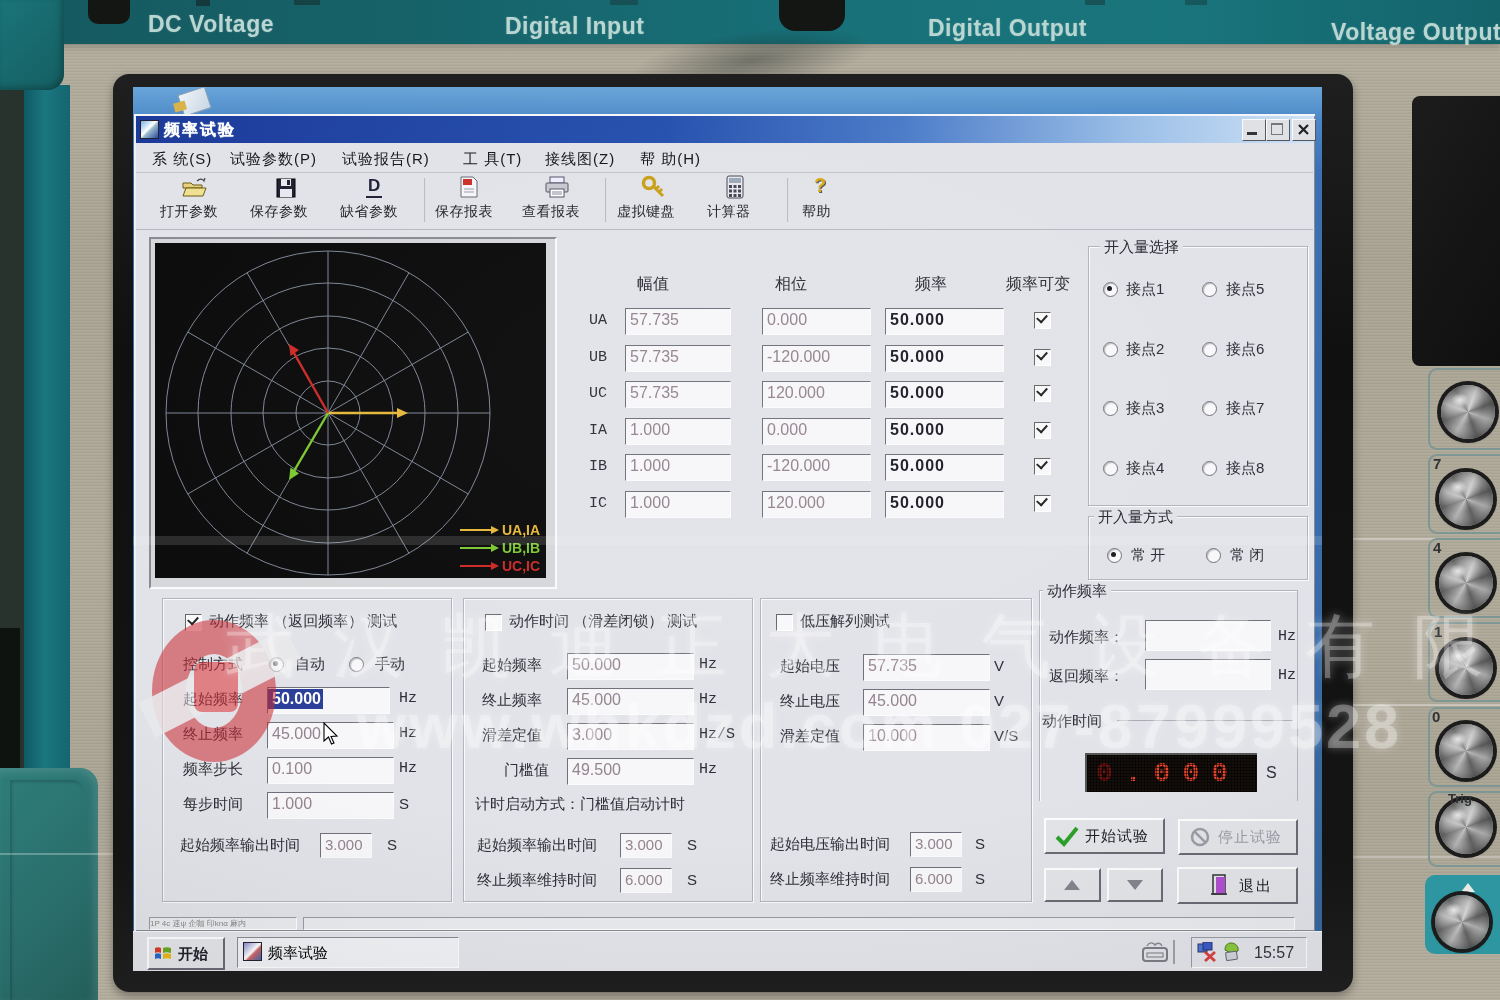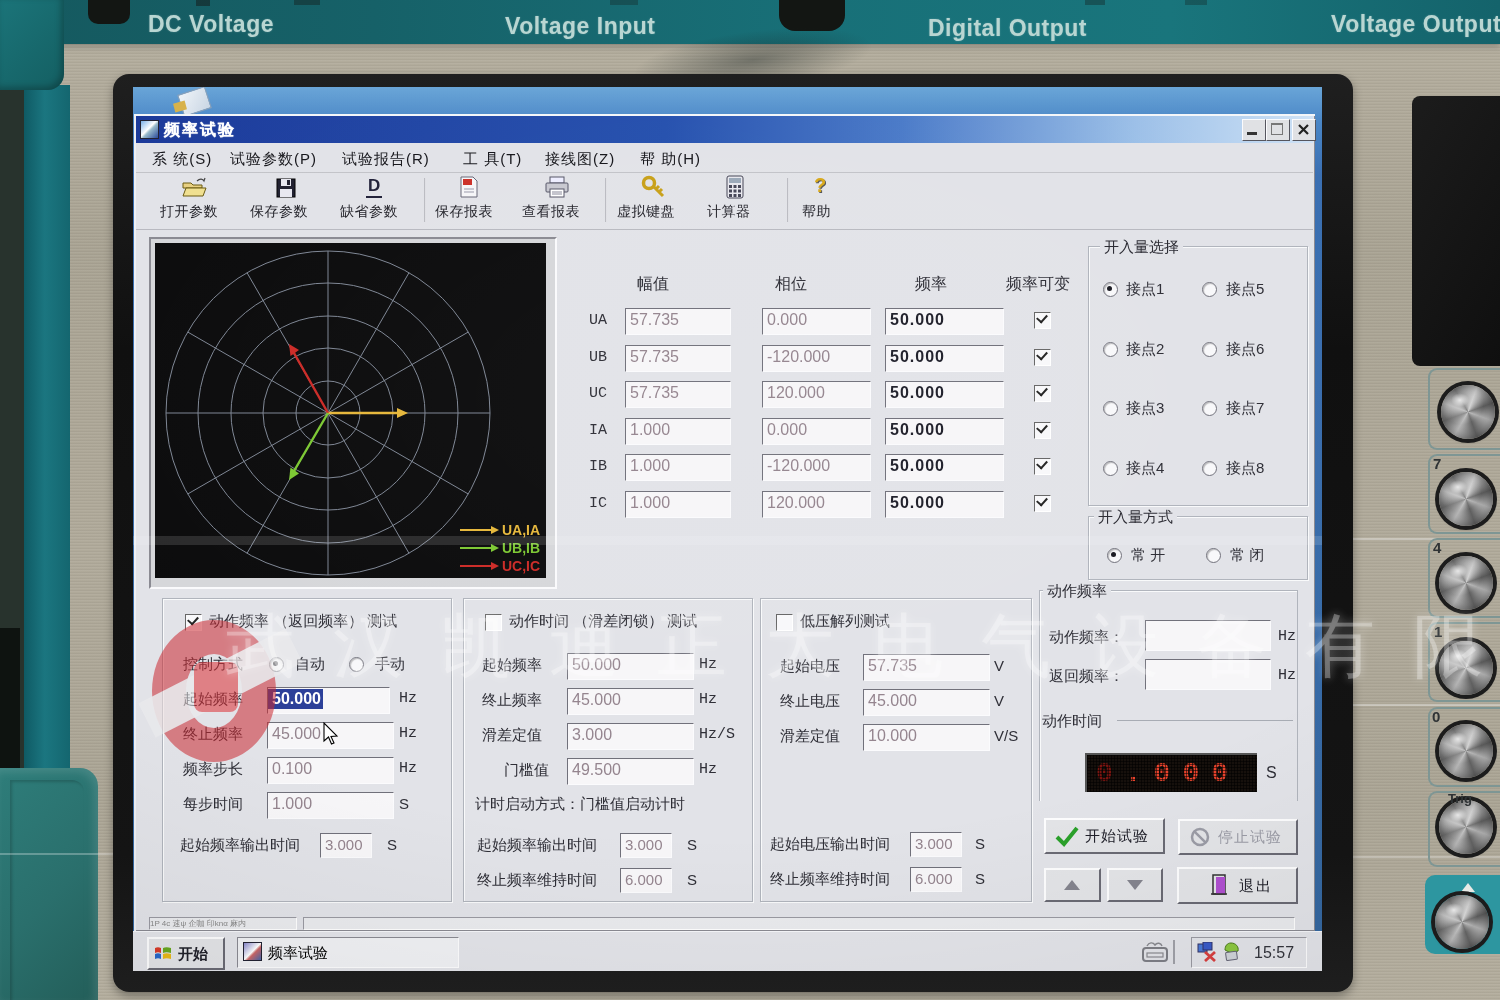--- a/index.html
+++ b/index.html
@@ -58,23 +58,23 @@
 .cb.on::after{content:"";position:absolute;left:2px;top:1px;width:8px;height:5px;border-left:2.5px solid #222;border-bottom:2.5px solid #222;transform:rotate(-48deg)}
 .rd{position:absolute;width:13px;height:13px;border-radius:50%;background:#f8f8fa;border:1.5px solid #71717b;box-shadow:inset 1px 1px 1px rgba(0,0,0,.25)}
 .rd.on::after{content:"";position:absolute;left:3px;top:3px;width:5px;height:5px;border-radius:50%;background:#1a1a22}
 .grp{position:absolute;border:1px solid #b0b4bc;box-shadow:inset 1px 1px 0 rgba(255,255,255,.8),1px 1px 0 rgba(255,255,255,.8)}
 .gtitle{position:absolute;font-size:15px;color:#2a2a32;background:#e2e3e8;padding:0 4px;white-space:nowrap}
 .btn{position:absolute;background:#e3e4e7;border-top:2px solid #fdfdfe;border-left:2px solid #fdfdfe;border-bottom:2px solid #6a6a74;border-right:2px solid #6a6a74;font-size:15px;color:#20202a}
 </style></head><body>
 <div id="stage">
 <div id="band"></div>
 <div class="bandlbl" style="left:148px;top:11px">DC Voltage</div>
-<div class="bandlbl" style="left:505px;top:13px">Voltage Input</div>
+<div class="bandlbl" style="left:505px;top:13px">Digital Input</div>
 <div class="bandlbl" style="left:928px;top:15px">Digital Output</div>
-<div class="bandlbl" style="left:1331px;top:11px">Voltage Output</div>
+<div class="bandlbl" style="left:1331px;top:19px">Voltage Output</div>
 <div class="blob" style="left:88px;top:0;width:42px;height:24px;border-radius:0 0 10px 10px"></div>
 <div class="blob" style="left:779px;top:0;width:66px;height:31px;border-radius:0 0 16px 16px"></div>
 <div class="blob" style="left:196px;top:0;width:14px;height:6px;opacity:.5"></div>
 <div class="blob" style="left:294px;top:0;width:26px;height:5px;opacity:.4"></div>
 <div class="blob" style="left:1085px;top:0;width:20px;height:5px;opacity:.35"></div>
 <div class="blob" style="left:610px;top:0;width:28px;height:5px;opacity:.3"></div>
 <div class="blob" style="left:1185px;top:0;width:22px;height:5px;opacity:.3"></div>
 <div class="abs" style="left:628px;top:30px;width:250px;height:60px;background:radial-gradient(ellipse,rgba(22,32,32,.42),rgba(22,32,32,0) 68%);transform:rotate(-7deg);z-index:3"></div>
 <div id="ledge"></div>
     <div id="lcable"></div>
@@ -446,14 +446,15 @@
 <div class="abs" style="left:0;top:449px;width:1189px;height:9px;background:rgba(255,255,255,.13);z-index:40"></div>
 <div class="abs" style="left:0;top:0;width:1189px;height:884px;z-index:41;pointer-events:none;background:radial-gradient(ellipse 120% 90% at 50% 35%,rgba(255,255,255,.04) 0%,rgba(0,0,0,0) 55%,rgba(0,0,0,.08) 100%)"></div>
 </div>
 
 <div class="abs" style="left:148px;top:612px;width:140px;height:160px;z-index:50;opacity:.55">
  <div class="abs" style="left:4px;top:8px;width:124px;height:142px;border:34px solid #cb2931;border-radius:50%;box-sizing:border-box"></div>
  <div class="abs" style="left:-10px;top:52px;width:165px;height:38px;background:rgba(238,238,240,.9);transform:rotate(-27deg)"></div>
  <div class="abs" style="left:46px;top:50px;width:44px;height:50px;background:#dd3036;border-radius:8px"></div>
 </div>
 <div class="abs" style="left:225px;top:600px;font-size:70px;color:rgba(255,255,255,.30);letter-spacing:38px;white-space:nowrap;z-index:50;text-shadow:0 0 10px rgba(255,255,255,.35)">武汉凯迪正大电气设备有限公司</div>
+<div class="abs" style="left:357px;top:690px;font-size:63px;font-weight:bold;color:rgba(255,255,255,.30);letter-spacing:3px;white-space:nowrap;z-index:50;text-shadow:0 0 8px rgba(255,255,255,.3)">www.whkdzd.com 027-87999528</div>
 
 </div>
 
 </body></html>

